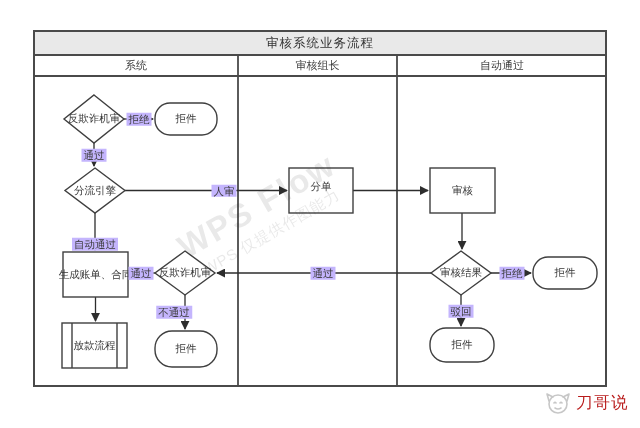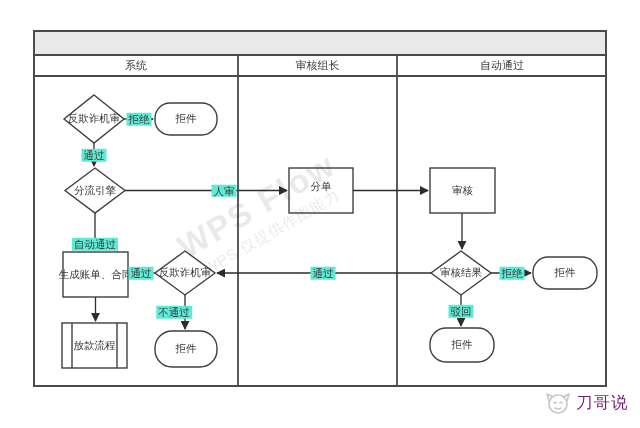--- a/index.html
+++ b/index.html
@@ -15,40 +15,40 @@
     position:absolute;transform:translate(-50%,-50%);
     font-size:10.5px;line-height:1.25;color:#383838;
     text-align:center;white-space:nowrap;
   }
   .title-lbl{font-size:12.5px;letter-spacing:1px;color:#333;}
   .hdr-lbl{font-size:11px;color:#3c3c3c;}
   .wrap-lbl{white-space:normal;width:82px;}
   .edge-lbl{
     position:absolute;transform:translate(-50%,-50%);
     font-size:10.5px;line-height:1;color:#3a3a3a;
-    background:#5eead4;padding:1px 2px;white-space:nowrap;
+    background:#c4b5fd;padding:1px 2px;white-space:nowrap;
   }
   .watermark{
     position:absolute;left:262px;top:215px;
     transform:translate(-50%,-50%) rotate(-30deg);
     text-align:center;pointer-events:none;
   }
   .watermark .wm1{
     font-size:33px;font-weight:bold;color:rgba(40,40,40,0.10);
     letter-spacing:2px;white-space:nowrap;
   }
   .watermark .wm2{
     font-size:15px;color:rgba(40,40,40,0.10);
     letter-spacing:1px;white-space:nowrap;margin-top:2px;
   }
   .brand{
     position:absolute;left:543px;top:387px;width:95px;height:32px;
     display:flex;align-items:center;gap:3px;
   }
-  .brand-text{font-size:16.5px;color:#701a75;letter-spacing:1px;white-space:nowrap;}
+  .brand-text{font-size:16.5px;color:#b91c1c;letter-spacing:1px;white-space:nowrap;}
 </style>
 </head>
 <body>
 
 <div class="stage">
 
   <svg class="layer" width="640" height="428" viewBox="0 0 640 428">
     <defs>
       <marker id="arr" viewBox="0 0 10 10" refX="9" refY="5" markerWidth="9" markerHeight="9" orient="auto-start-reverse" markerUnits="userSpaceOnUse">
         <path d="M0,0 L10,5 L0,10 z" fill="#2d2d2d"></path>
@@ -85,20 +85,21 @@
       <line x1="72" y1="323" x2="72" y2="368" stroke="#3f3f3f" stroke-width="1.4"></line>
       <line x1="117" y1="323" x2="117" y2="368" stroke="#3f3f3f" stroke-width="1.4"></line>
     </g>
     <rect x="289" y="168" width="64" height="45" fill="#ffffff" stroke="#3f3f3f" stroke-width="1.4"></rect>
     <rect x="430" y="168" width="65" height="45" fill="#ffffff" stroke="#3f3f3f" stroke-width="1.4"></rect>
     <polygon points="461,251 491,273 461,295 431,273" fill="#ffffff" stroke="#3f3f3f" stroke-width="1.4"></polygon>
     <rect x="533" y="257" width="64" height="32" rx="15" fill="#ffffff" stroke="#3f3f3f" stroke-width="1.4"></rect>
     <rect x="430" y="328" width="64" height="34" rx="16" fill="#ffffff" stroke="#3f3f3f" stroke-width="1.4"></rect>
   </svg>
 
+  <div class="lbl title-lbl" style="left:320px;top:43.5px;">审核系统业务流程</div>
   <div class="lbl hdr-lbl" style="left:136px;top:66px;">系统</div>
   <div class="lbl hdr-lbl" style="left:317.5px;top:66px;">审核组长</div>
   <div class="lbl hdr-lbl" style="left:502px;top:66px;">自动通过</div>
 
   <div class="lbl" style="left:94px;top:119px;">反欺诈机审</div>
   <div class="lbl" style="left:186px;top:119px;">拒件</div>
   <div class="lbl" style="left:95px;top:190.5px;">分流引擎</div>
   <div class="lbl wrap-lbl" style="left:95.5px;top:274.5px;">生成账单、合同</div>
   <div class="lbl" style="left:185px;top:273px;">反欺诈机审</div>
   <div class="lbl" style="left:186px;top:349px;">拒件</div>

